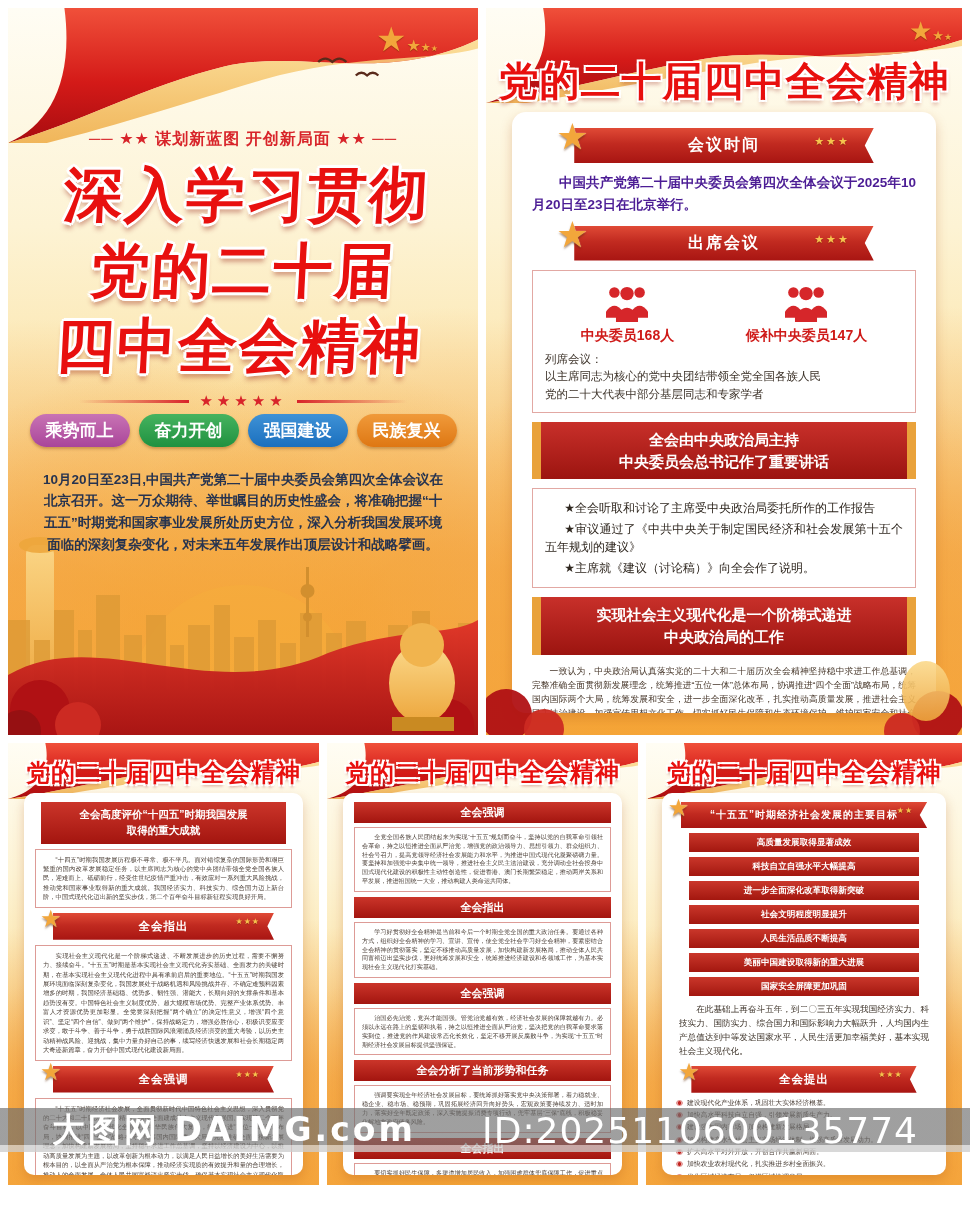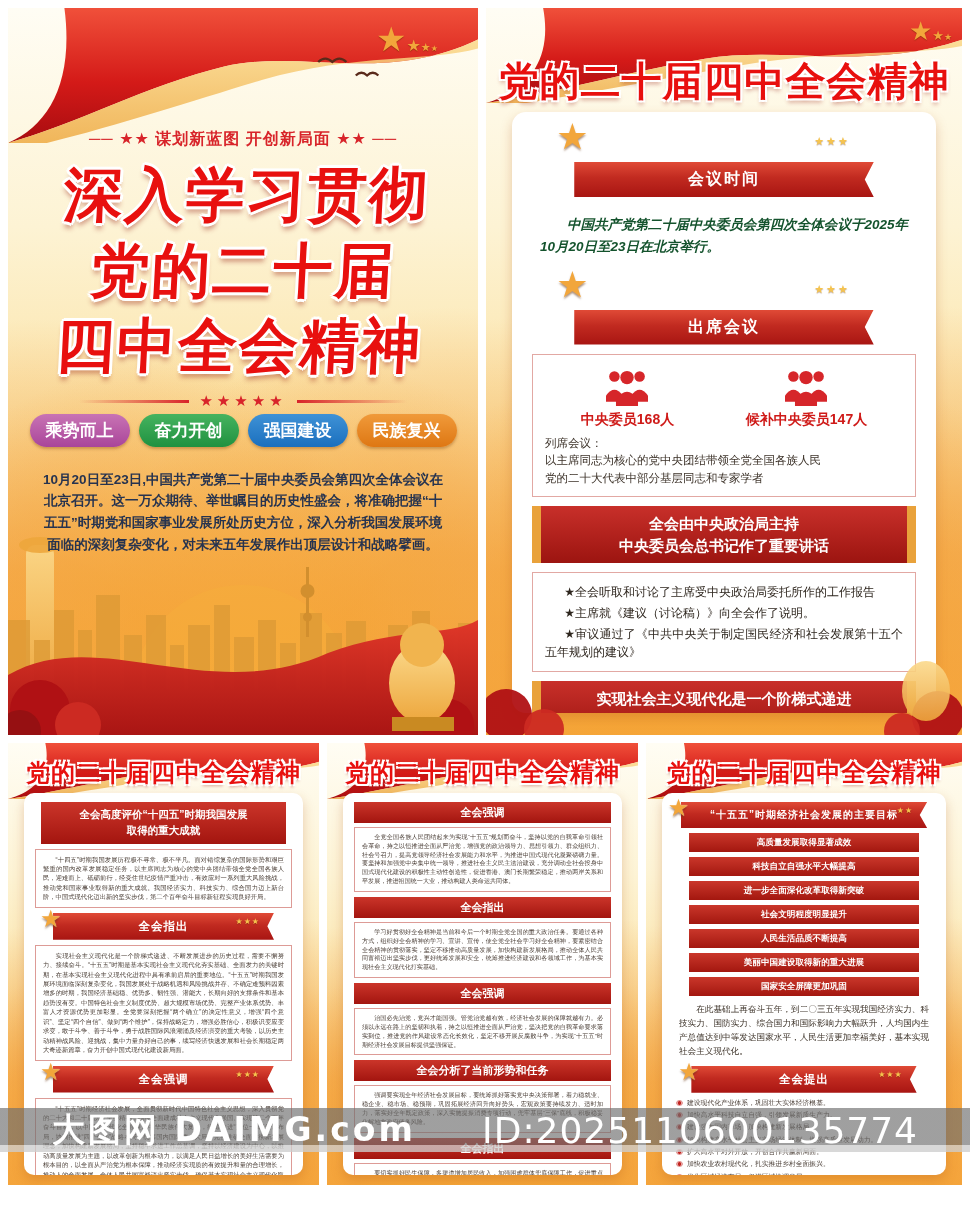--- a/index.html
+++ b/index.html
@@ -48,24 +48,24 @@
   .p1-intro{position:absolute;top:447px;left:35px;right:35px;text-align:center;font-size:13.5px;font-weight:bold;
       color:#26334f;line-height:1.62;z-index:2;}
   .decor{position:absolute;left:0;bottom:0;width:100%;z-index:1;display:block;}
 
   
   #p2{left:486px;top:8px;width:476px;height:727px;}
   .p2-title{position:absolute;top:46px;width:100%;text-align:center;z-index:2;font-weight:900;color:#e8100f;font-size:40px;letter-spacing:1px;
       text-shadow:-2px -2px 0 #fff,2px -2px 0 #fff,-2px 2px 0 #fff,2px 2px 0 #fff,0 4px 4px rgba(150,30,20,.4);}
   #p2 .card{left:26px;right:26px;top:104px;bottom:22px;padding:16px 20px;gap:9px;overflow:hidden;}
   #p2 .ribbon-wrap{width:78%;}
-  #p2 .rb{padding:7px 0;font-size:16px;letter-spacing:2px;margin-top:34px;}
+  #p2 .rb{padding:7px 0;font-size:16px;letter-spacing:2px;}
   #p2 .rb-star{left:-18px;top:-9px;font-size:36px;}
   #p2 .rb-mini{right:24px;top:8px;font-size:11px;}
-  .p2-p{margin:8px;font-size:13.5px;color:#14532d;line-height:1.65;text-indent:2em;text-align:justify;font-weight:bold;font-style:italic;}
+  .p2-p{margin:0;font-size:13.5px;color:#4c1d95;line-height:1.65;text-indent:2em;text-align:justify;font-weight:bold;}
   .attend-box{border:1px solid #e2a8a3;padding:10px 12px 8px;}
   .attend-cols{display:flex;justify-content:space-around;align-items:flex-end;margin-bottom:6px;}
   .attend-col{text-align:center;}
   .attend-col svg{display:block;margin:0 auto 4px;}
   .attend-label{color:#cf1a18;font-weight:bold;font-size:14px;}
   .observers{font-size:11.5px;color:#3c3229;line-height:1.55;}
   .gold-block.big{padding:7px 0;font-size:15px;line-height:1.45;}
   .bullet-box{border:1px solid #e2a8a3;padding:7px 12px;}
   .bullet-box p{margin:3px 0;font-size:12px;color:#2e261e;line-height:1.5;text-indent:1.6em;text-align:justify;}
   .p2-body{margin:0;font-size:8.8px;color:#453528;line-height:1.6;text-align:justify;text-indent:2em;}
@@ -257,22 +257,22 @@
           <div>以主席同志为核心的党中央团结带领全党全国各族人民</div>
           <div>党的二十大代表中部分基层同志和专家学者</div>
         </div>
       </div>
       <div class="gold-block big">
         <div>全会由中央政治局主持</div>
         <div>中央委员会总书记作了重要讲话</div>
       </div>
       <div class="bullet-box">
         <p>★全会听取和讨论了主席受中央政治局委托所作的工作报告</p>
+        <p>★审议通过了《中共中央关于制定国民经济和社会发展第十五个五年规划的建议》</p>
         <p>★主席就《建议（讨论稿）》向全会作了说明。</p>
-        <p>★审议通过了《中共中央关于制定国民经济和社会发展第十五个五年规划的建议》</p>
       </div>
       <div class="gold-block big">
         <div>实现社会主义现代化是一个阶梯式递进</div>
         <div>中央政治局的工作</div>
       </div>
       <p class="p2-body">一致认为，中央政治局认真落实党的二十大和二十届历次全会精神坚持稳中求进工作总基调，完整准确全面贯彻新发展理念，统筹推进“五位一体”总体布局，协调推进“四个全面”战略布局，统筹国内国际两个大局，统筹发展和安全，进一步全面深化改革，扎实推动高质量发展，推进社会主义民主法治建设，加强宣传思想文化工作，切实抓好民生保障和生态环境保护，维护国家安全和社会稳定，开展深入贯彻中央八项规定精神学习教育、纵深推进全面从严治党，加强国防和军队现代化建设做好港澳工作和对台工作，深入推进中国特色大国外交，推动经济持续回升向好，“十四五”主要目标任务即将胜利完成。隆重纪念中国人民抗日战争暨世界反法西斯战争胜利80周年，极大振奋民族精神、激发爱国热情、凝聚奋斗力量。</p>
     </div>
     <svg class="decor" viewBox="0 0 476 90" style="height:90px;z-index:3">
       <circle cx="20" cy="70" r="26" fill="#b01114" opacity=".95"></circle>
         <circle cx="58" cy="84" r="20" fill="#cc2a22" opacity=".95"></circle>

